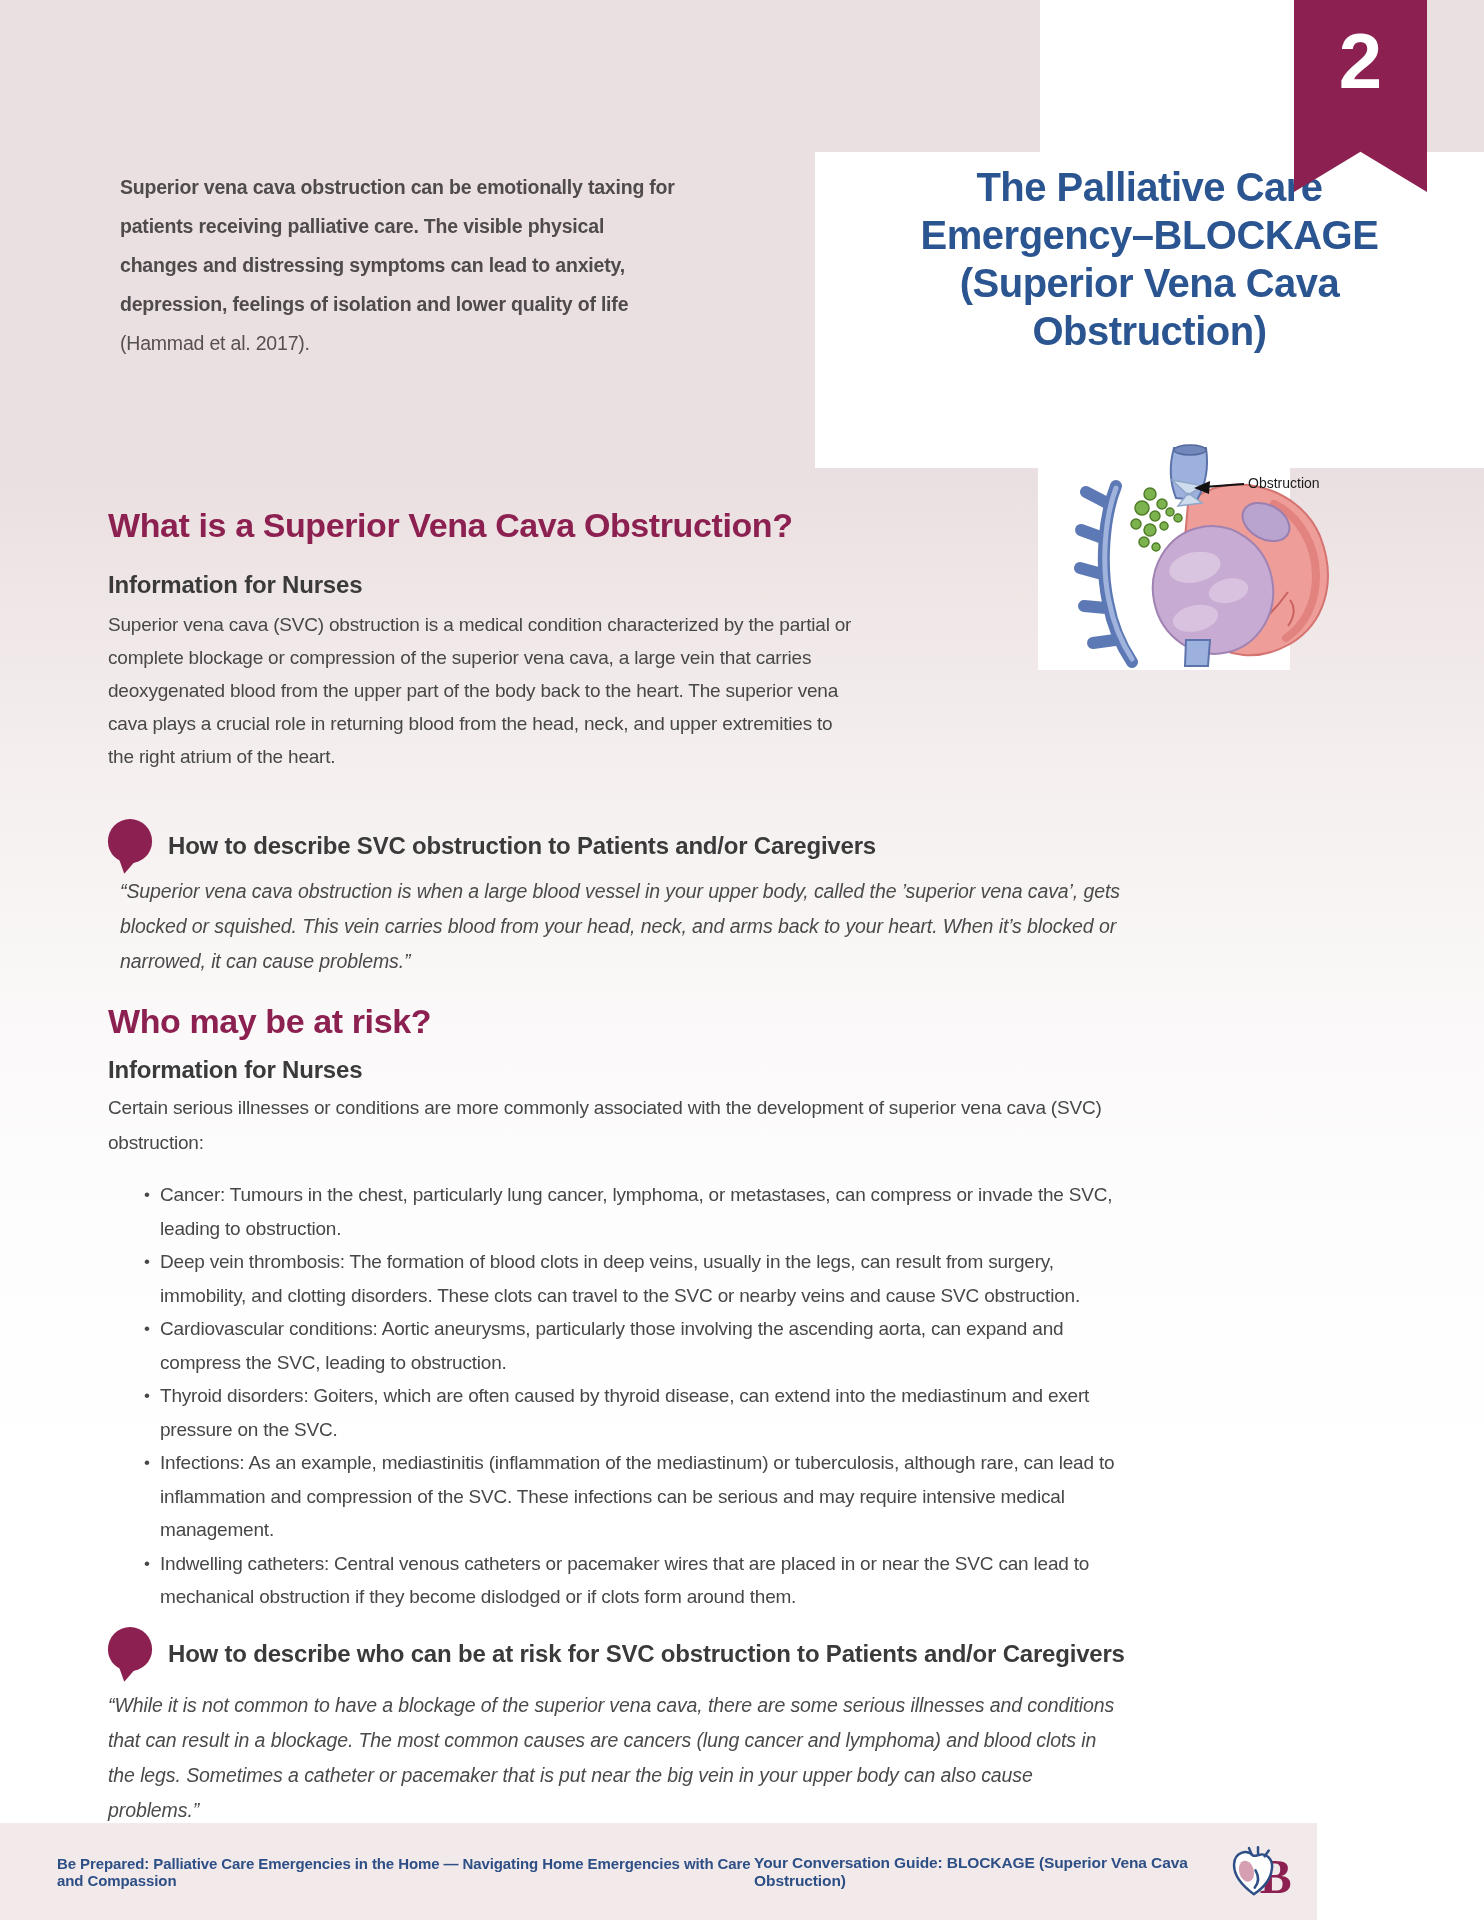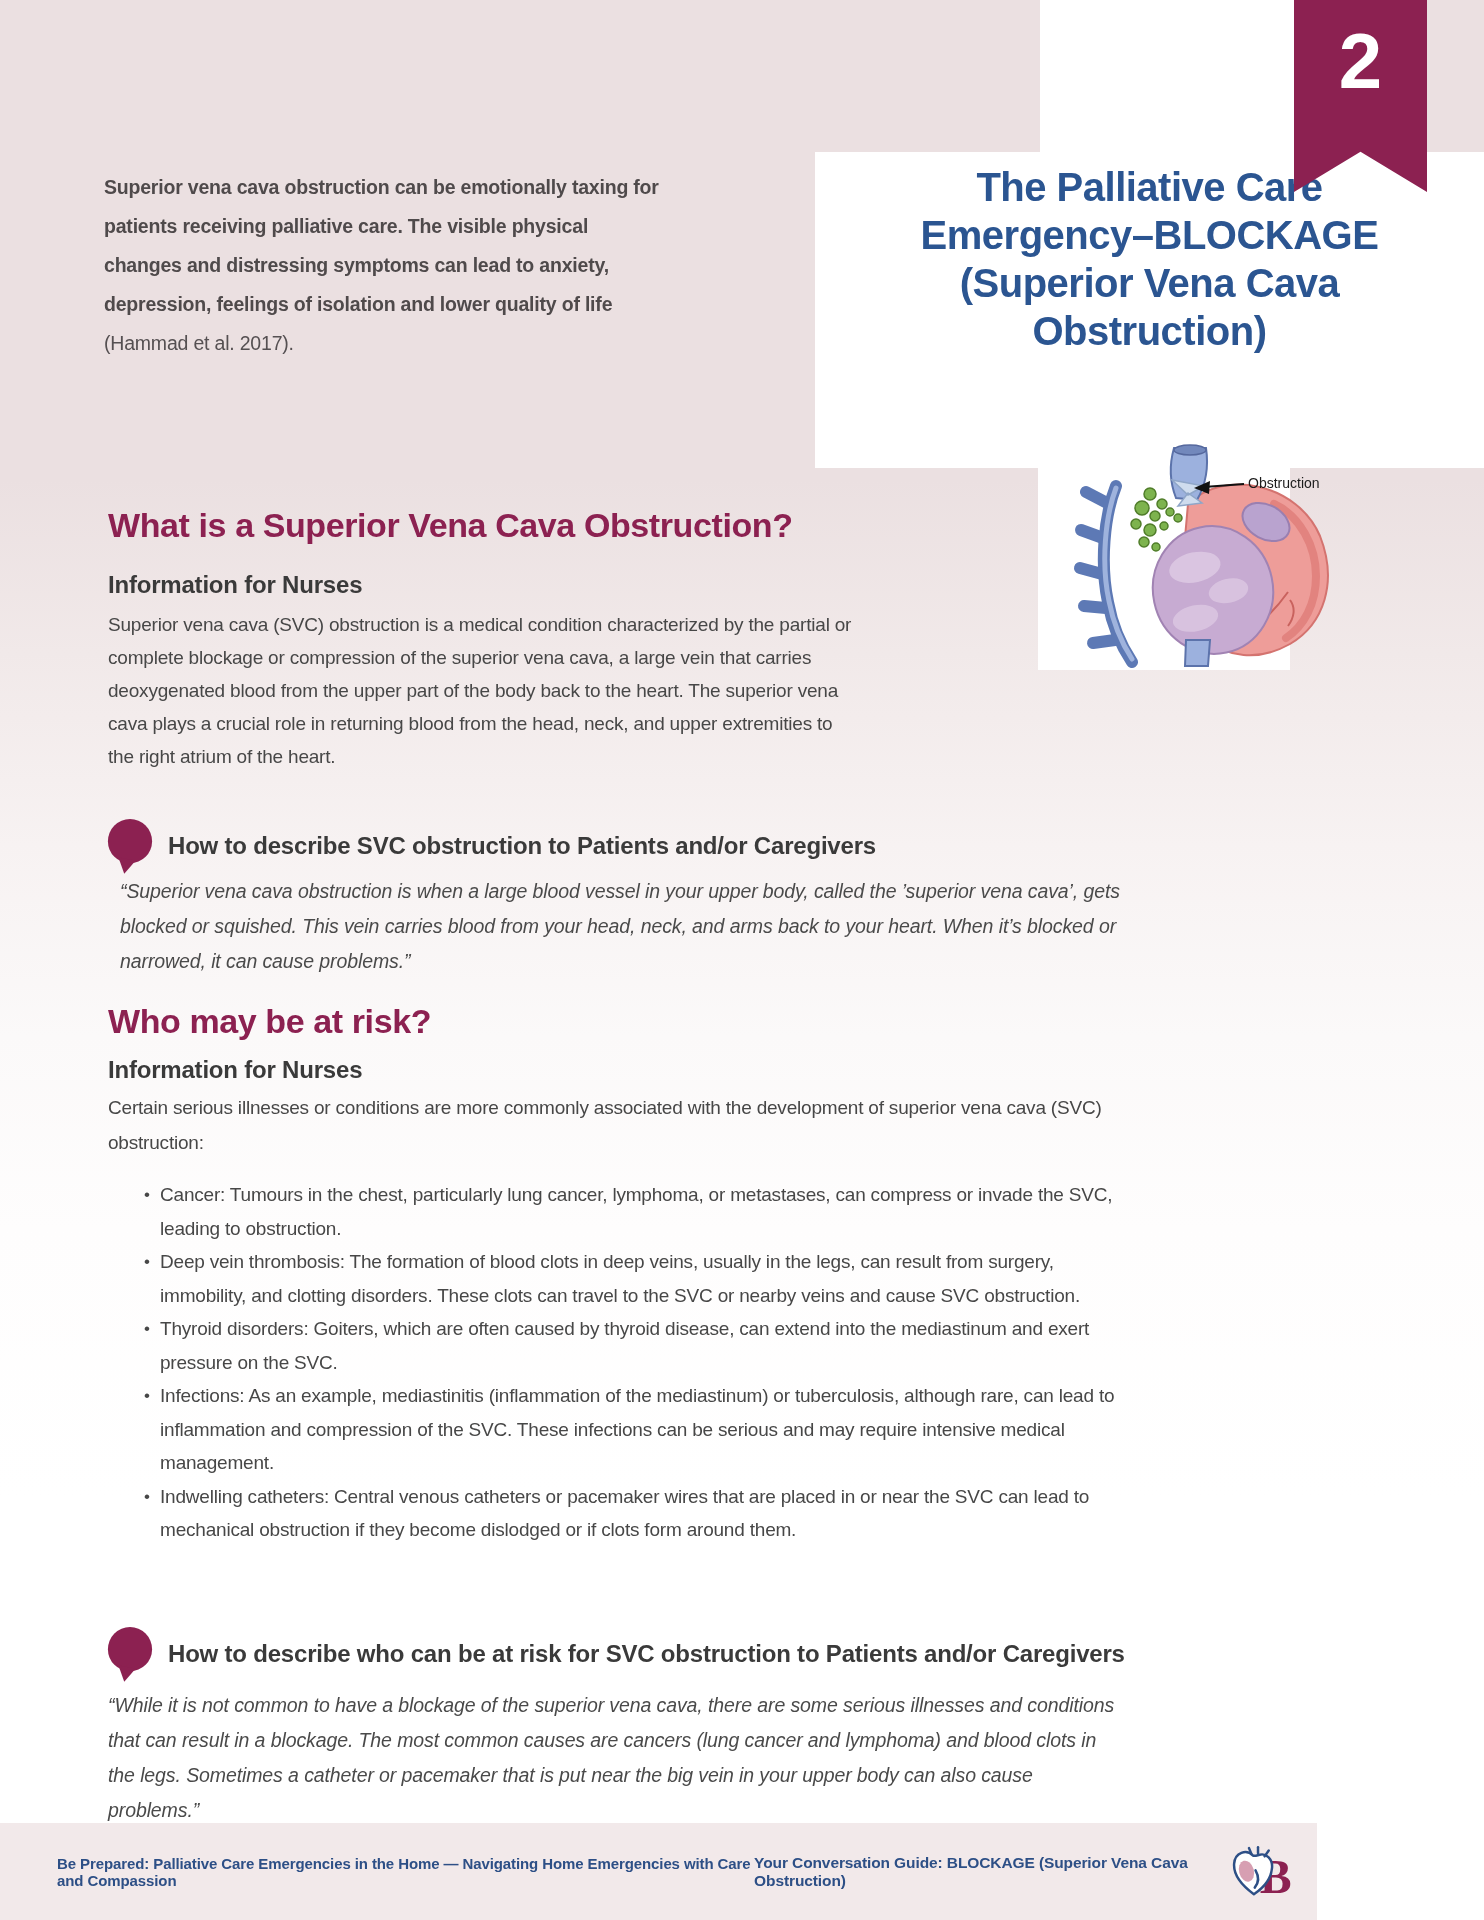--- a/index.html
+++ b/index.html
@@ -17,21 +17,21 @@
     color:#2b5591;font-weight:bold;font-size:40px;line-height:48px;letter-spacing:-0.5px;
   }
   
   .ribbon{
     left:1294px;top:0;width:133px;height:192px;background:#8c2151;
     clip-path:polygon(0 0,100% 0,100% 100%,50% 79%,0 100%);
     display:flex;justify-content:center;
   }
   .ribbon-number{color:#ffffff;font-size:78px;font-weight:bold;line-height:1;margin-top:22px;}
   
-  .intro{left:104px;top:168px;width:556px;font-size:19.5px;line-height:39px;color:#4f4a4b;letter-spacing:-0.2px;}
+  .intro{left:120px;top:168px;width:556px;font-size:19.5px;line-height:39px;color:#4f4a4b;letter-spacing:-0.2px;}
   .intro b{font-weight:bold;}
   .intro .cite{font-weight:normal;color:#555052;}
   
   .maroon-h{color:#8c2151;font-weight:bold;font-size:34px;letter-spacing:-0.4px;}
   .subhead{color:#3a3a3a;font-weight:bold;font-size:24px;letter-spacing:-0.2px;}
   .body-text{color:#474747;font-size:19px;line-height:33px;letter-spacing:-0.2px;}
   .quote{color:#4a4a4a;font-size:19.5px;line-height:35px;font-style:italic;letter-spacing:-0.1px;}
   
   .bubble-row{display:flex;align-items:center;gap:14px;}
   .bubble-row .bh{color:#3a3a3a;font-weight:bold;font-size:24px;letter-spacing:-0.2px;}
@@ -138,20 +138,21 @@
   </div>
   <div class="abs quote" style="left:108px;top:874px;width:1018px;margin-left:12px;">“Superior vena cava obstruction is when a large blood vessel in your upper body, called the ’superior vena cava’, gets blocked or squished. This vein carries blood from your head, neck, and arms back to your heart. When it’s blocked or narrowed, it can cause problems.”</div>
 
   <div class="abs maroon-h" style="left:108px;top:1002px;">Who may be at risk?</div>
   <div class="abs subhead" style="left:108px;top:1056px;">Information for Nurses</div>
   <div class="abs body-text" style="left:108px;top:1090px;width:1018px;line-height:35px;">Certain serious illnesses or conditions are more commonly associated with the development of superior vena cava (SVC) obstruction:</div>
 
   <ul class="bullets abs" style="left:108px;top:1166px;">
     <li>Cancer: Tumours in the chest, particularly lung cancer, lymphoma, or metastases, can compress or invade the SVC, leading to obstruction.</li>
     <li>Deep vein thrombosis: The formation of blood clots in deep veins, usually in the legs, can result from surgery, immobility, and clotting disorders. These clots can travel to the SVC or nearby veins and cause SVC obstruction.</li>
+    <li>Cardiovascular conditions: Aortic aneurysms, particularly those involving the ascending aorta, can expand and compress the SVC, leading to obstruction.</li>
     <li>Thyroid disorders: Goiters, which are often caused by thyroid disease, can extend into the mediastinum and exert pressure on the SVC.</li>
     <li>Infections: As an example, mediastinitis (inflammation of the mediastinum) or tuberculosis, although rare, can lead to inflammation and compression of the SVC. These infections can be serious and may require intensive medical management.</li>
     <li>Indwelling catheters: Central venous catheters or pacemaker wires that are placed in or near the SVC can lead to mechanical obstruction if they become dislodged or if clots form around them.</li>
   </ul>
 
   <div class="abs bubble-row" style="left:106px;top:1626px;">
     <svg class="bubble-icon" viewBox="0 0 50 58">
       <circle cx="25" cy="24" r="23" fill="#8c2151"></circle>
       <path d="M13 41 L19 58 L31 44 Z" fill="#8c2151"></path>
     </svg>

